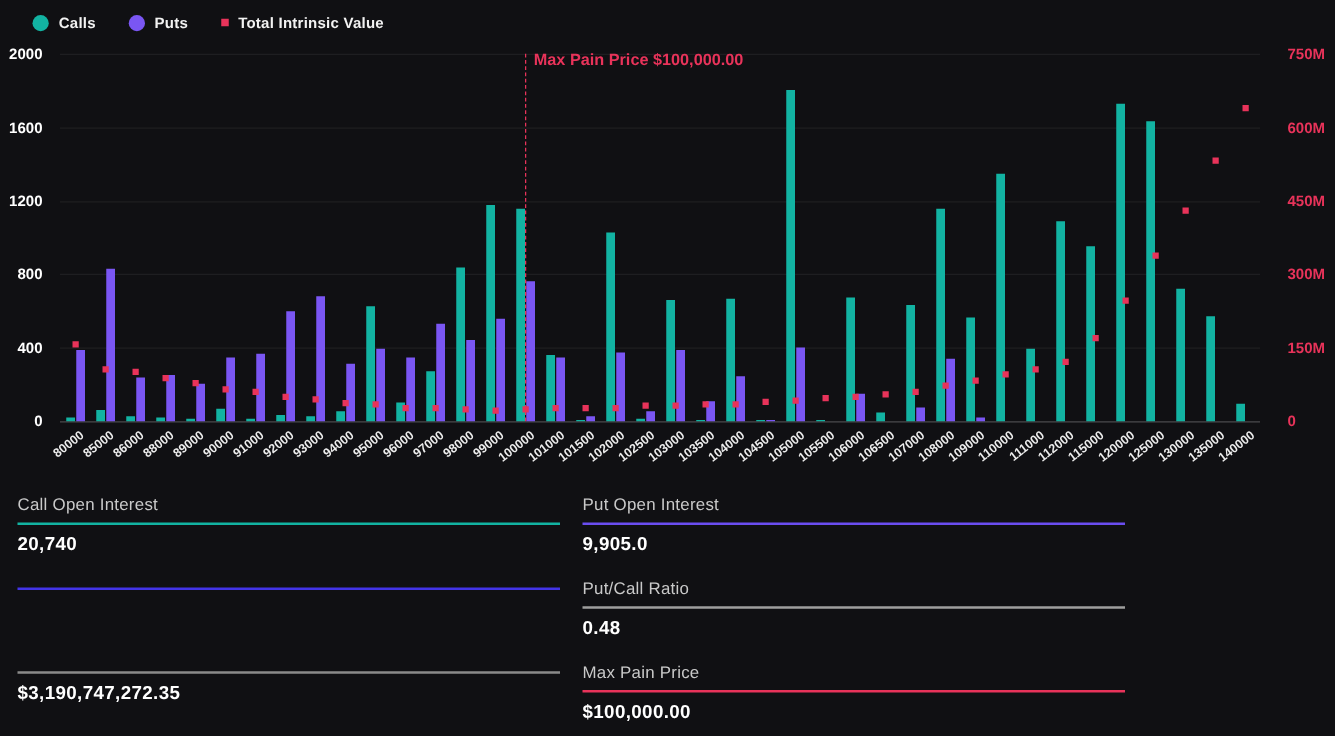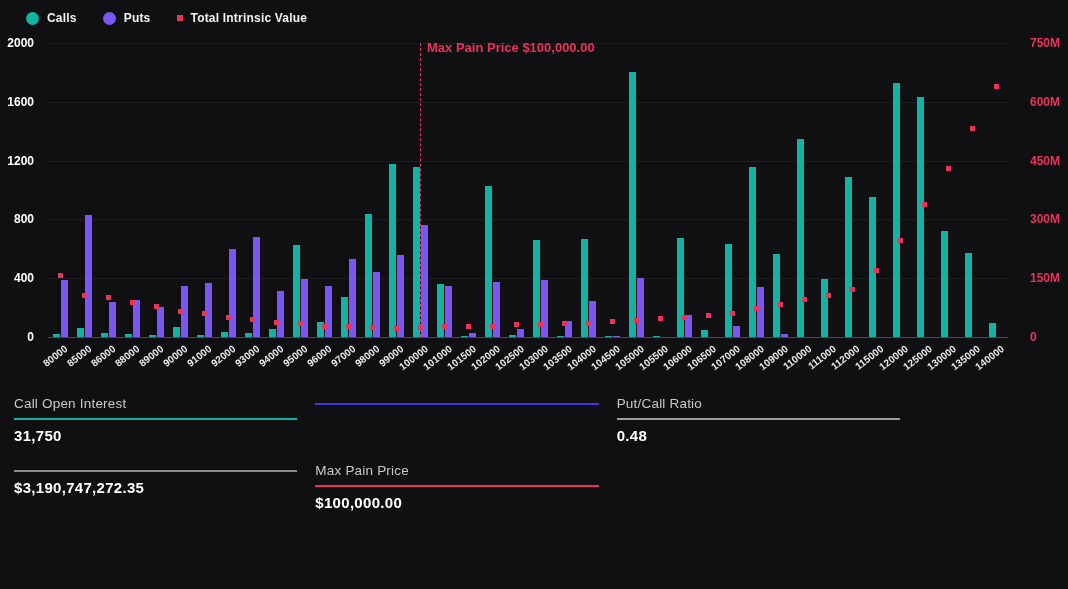--- a/index.html
+++ b/index.html
@@ -26,21 +26,21 @@
   .dot{position:absolute;width:5px;height:5px;}
   .xtick{position:absolute;width:0;height:0;}
   .xtick span{position:absolute;right:0;top:0;transform:rotate(-38deg);
               transform-origin:top right;white-space:nowrap;
               font-size:10px;font-weight:bold;color:#ededed;}
   .maxpain-line{position:absolute;width:0;border-left:1px dashed #e8335a;}
   .maxpain-label{position:absolute;font-size:13px;font-weight:bold;color:#e8335a;white-space:nowrap;}
 
   
   .stats{position:absolute;top:384px;left:0;width:924px;box-sizing:border-box;
-         padding:12px 24px 0 14px;display:grid;grid-template-columns:1fr 1fr 1fr;
+         padding:12px 24px 0 14px;display:grid;grid-template-columns:1fr 1fr;
          column-gap:18px;row-gap:19px;}
   .stat{display:block;}
   .stat-label{font-size:13.5px;color:#c9c9c9;letter-spacing:.2px;}
   .stat-underline{height:2px;margin-top:7px;background:#888;}
   .stat-value{font-size:15px;font-weight:bold;color:#fff;margin-top:7px;letter-spacing:.3px;}
 </style>
 </head>
 <body>
 
 <div class="page">
@@ -309,21 +309,26 @@
         <span>140000</span>
       </div>
       <div class="maxpain-line" style="left: 420px; top: 43px; height: 294px; border-left-color: rgb(232, 51, 90);"></div>
       <div class="maxpain-label" style="left: 427px; top: 40px; color: rgb(232, 51, 90);">Max Pain Price $100,000.00</div>
     </div>
 
   <div class="stats">
     <div class="stat">
       <div class="stat-label">Call Open Interest</div>
       <div class="stat-underline" style="background: rgb(18, 179, 162);"></div>
-      <div class="stat-value">31,750</div>
+      <div class="stat-value">20,740</div>
+    </div>
+    <div class="stat">
+      <div class="stat-label">Put Open Interest</div>
+      <div class="stat-underline" style="background: rgb(106, 77, 240);"></div>
+      <div class="stat-value">9,905.0</div>
     </div>
     <div class="stat">
       <div class="stat-underline" style="background: rgb(67, 52, 232);"></div>
     </div>
     <div class="stat">
       <div class="stat-label">Put/Call Ratio</div>
       <div class="stat-underline" style="background: rgb(158, 158, 158);"></div>
       <div class="stat-value">0.48</div>
     </div>
     <div class="stat">

